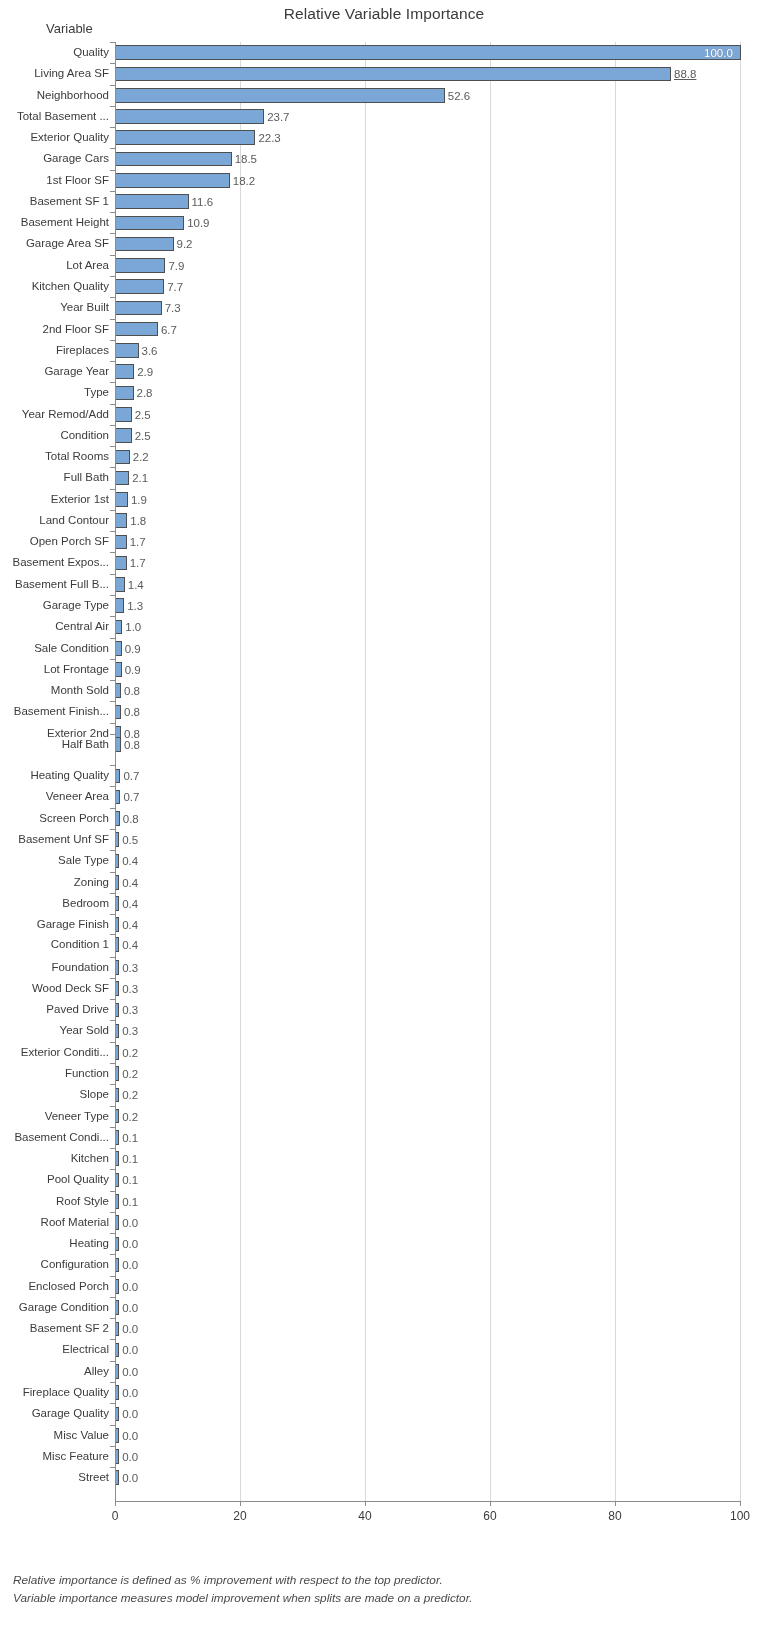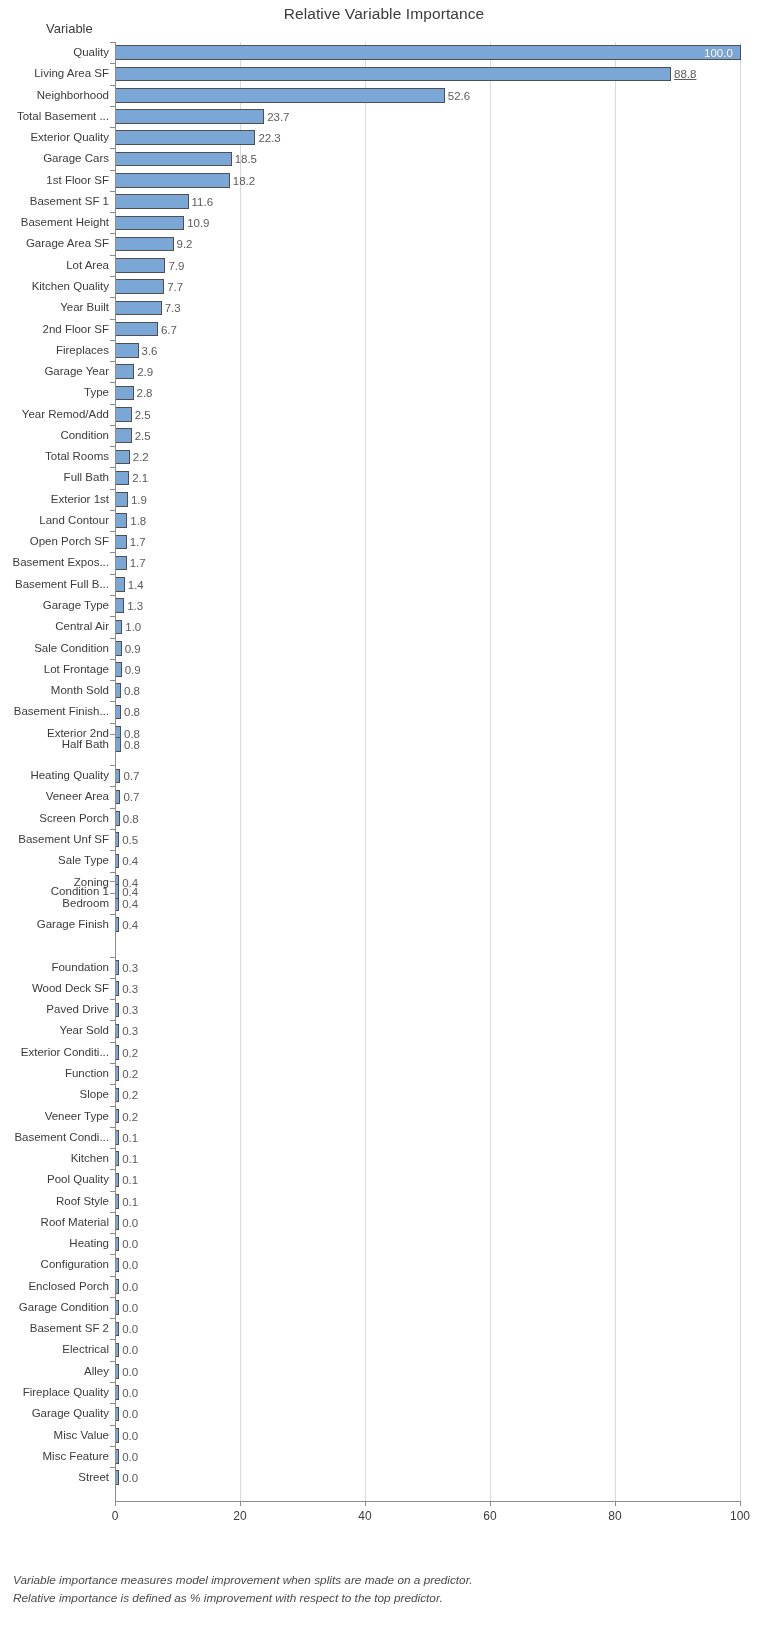--- a/index.html
+++ b/index.html
@@ -433,21 +433,21 @@
         <div class="cat-label">Bedroom</div>
         <div class="bar" title="Bedroom: 0.4" style="width: 3.2px;"></div>
         <div class="val-label" style="left: 122.2px;">0.4</div>
       </div>
       <div class="row" style="top: 914.07px;">
         <div class="tick"></div>
         <div class="cat-label">Garage Finish</div>
         <div class="bar" title="Garage Finish: 0.4" style="width: 3.2px;"></div>
         <div class="val-label" style="left: 122.2px;">0.4</div>
       </div>
-      <div class="row" style="top: 881px; text-decoration: underline;">
+      <div class="row" style="top: 934px; text-decoration: underline;">
         <div class="tick"></div>
         <div class="cat-label">Condition 1</div>
         <div class="bar" title="Condition 1: 0.4" style="width: 3.2px;"></div>
         <div class="val-label" style="left: 122.2px;">0.4</div>
       </div>
       <div class="row" style="top: 956.61px;">
         <div class="tick"></div>
         <div class="cat-label">Foundation</div>
         <div class="bar" title="Foundation: 0.3" style="width: 3.2px;"></div>
         <div class="val-label" style="left: 122.2px;">0.3</div>
@@ -608,17 +608,17 @@
       <div class="xtick-mark" style="left: 490px;"></div>
       <div class="xtick-label" style="left: 490px;">60</div>
       <div class="xtick-mark" style="left: 615px;"></div>
       <div class="xtick-label" style="left: 615px;">80</div>
       <div class="xtick-mark" style="left: 740px;"></div>
       <div class="xtick-label" style="left: 740px;">100</div>
     </div>
 
 
   <div class="footnote">
+    <div>Relative importance is defined as % improvement with respect to the top predictor.</div>
     <div>Variable importance measures model improvement when splits are made on a predictor.</div>
-    <div>Relative importance is defined as % improvement with respect to the top predictor.</div>
   </div>
 
 </div>
 
 </body></html>

